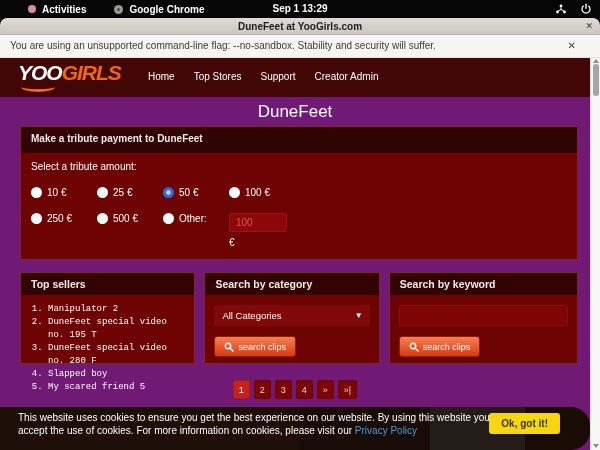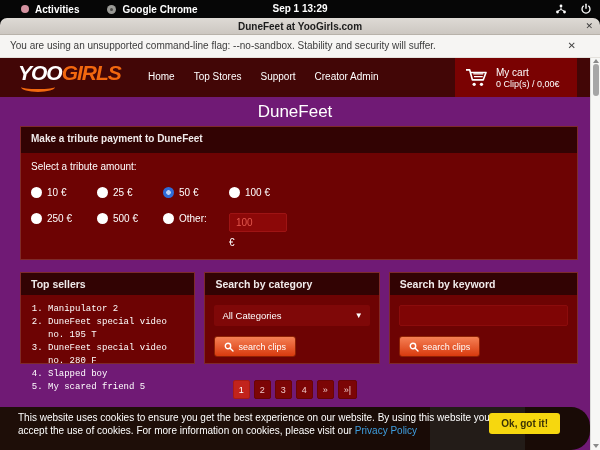--- a/index.html
+++ b/index.html
@@ -1,21 +1,21 @@
 <!DOCTYPE html>
 <html><head>
 <meta charset="utf-8">
 <style>
   * { margin:0; padding:0; box-sizing:border-box; }
   html,body { width:600px; height:450px; overflow:hidden; background:#000; font-family:"Liberation Sans", sans-serif; }
   .stage { position:relative; width:600px; height:450px; }
 
   
   .topbar { position:absolute; top:0; left:0; width:600px; height:18px; background:#060606; color:#fff; font-size:10px; font-weight:bold; }
-  .topbar .left { position:absolute; left:21px; top:0; height:18px; display:flex; align-items:center; gap:6px; }
+  .topbar .left { position:absolute; left:28px; top:0; height:18px; display:flex; align-items:center; gap:6px; }
   .dot-icon { width:8px; height:8px; border-radius:50%; background:#d492a0; display:inline-block; }
   .chrome-ic { width:9px; height:9px; border-radius:50%; background:#9a9a96; display:inline-block; position:relative; }
   .chrome-ic::after { content:""; position:absolute; left:3px; top:3px; width:3px; height:3px; border-radius:50%; background:#4b4b48; }
   .tb-app { margin-left:22px; display:flex; align-items:center; gap:6px;text-align:center; }
   .topbar .clock { position:absolute; left:0; right:0; top:0; height:18px; text-align:center; line-height:18px; }
   .topbar .right { position:absolute; right:8px; top:0; height:18px; display:flex; align-items:center; gap:13px; }
   .sysicon { width:12px; height:12px; display:block; }
 
   
   .titlebar { position:absolute; top:18px; left:0; width:600px; height:17px; background:linear-gradient(#dedad5,#ccc7c1); border-radius:7px 7px 0 0; border-bottom:1px solid #b8b2aa; }
@@ -139,32 +139,20 @@
     <div class="page">
 
       <div class="site-header">
         <div class="logo"><span class="p1">YOO</span><span class="p2">GIRLS</span></div>
         <div class="smile"></div>
         <div class="nav">
           <span>Home</span>
           <span>Top Stores</span>
           <span>Support</span>
           <span>Creator Admin</span>
-        </div>
-        <div class="cartbox">
-          <svg width="22" height="20" viewBox="0 0 24 22">
-            <path d="M1 2h4l3 11h12l3-8H6" fill="none" stroke="#fff" stroke-width="1.8" stroke-linejoin="round"></path>
-            <path d="M9 6.5h11M9.8 9.5h9.6" stroke="#fff" stroke-width="1.2"></path>
-            <circle cx="10" cy="18" r="1.8" fill="#fff"></circle>
-              <circle cx="18" cy="18" r="1.8" fill="#fff"></circle>
-          </svg>
-          <div class="cart-lines">
-            <div class="l1">My cart</div>
-            <div class="l2">0 Clip(s) / 0,00€</div>
-          </div>
         </div>
       </div>
 
       <div class="page-title">DuneFeet</div>
 
       <div class="tribute">
         <div class="panel-head">Make a tribute payment to DuneFeet</div>
         <div class="panel-body">
           <div class="amount-col">
             <div class="field-label">Select a tribute amount:</div>

